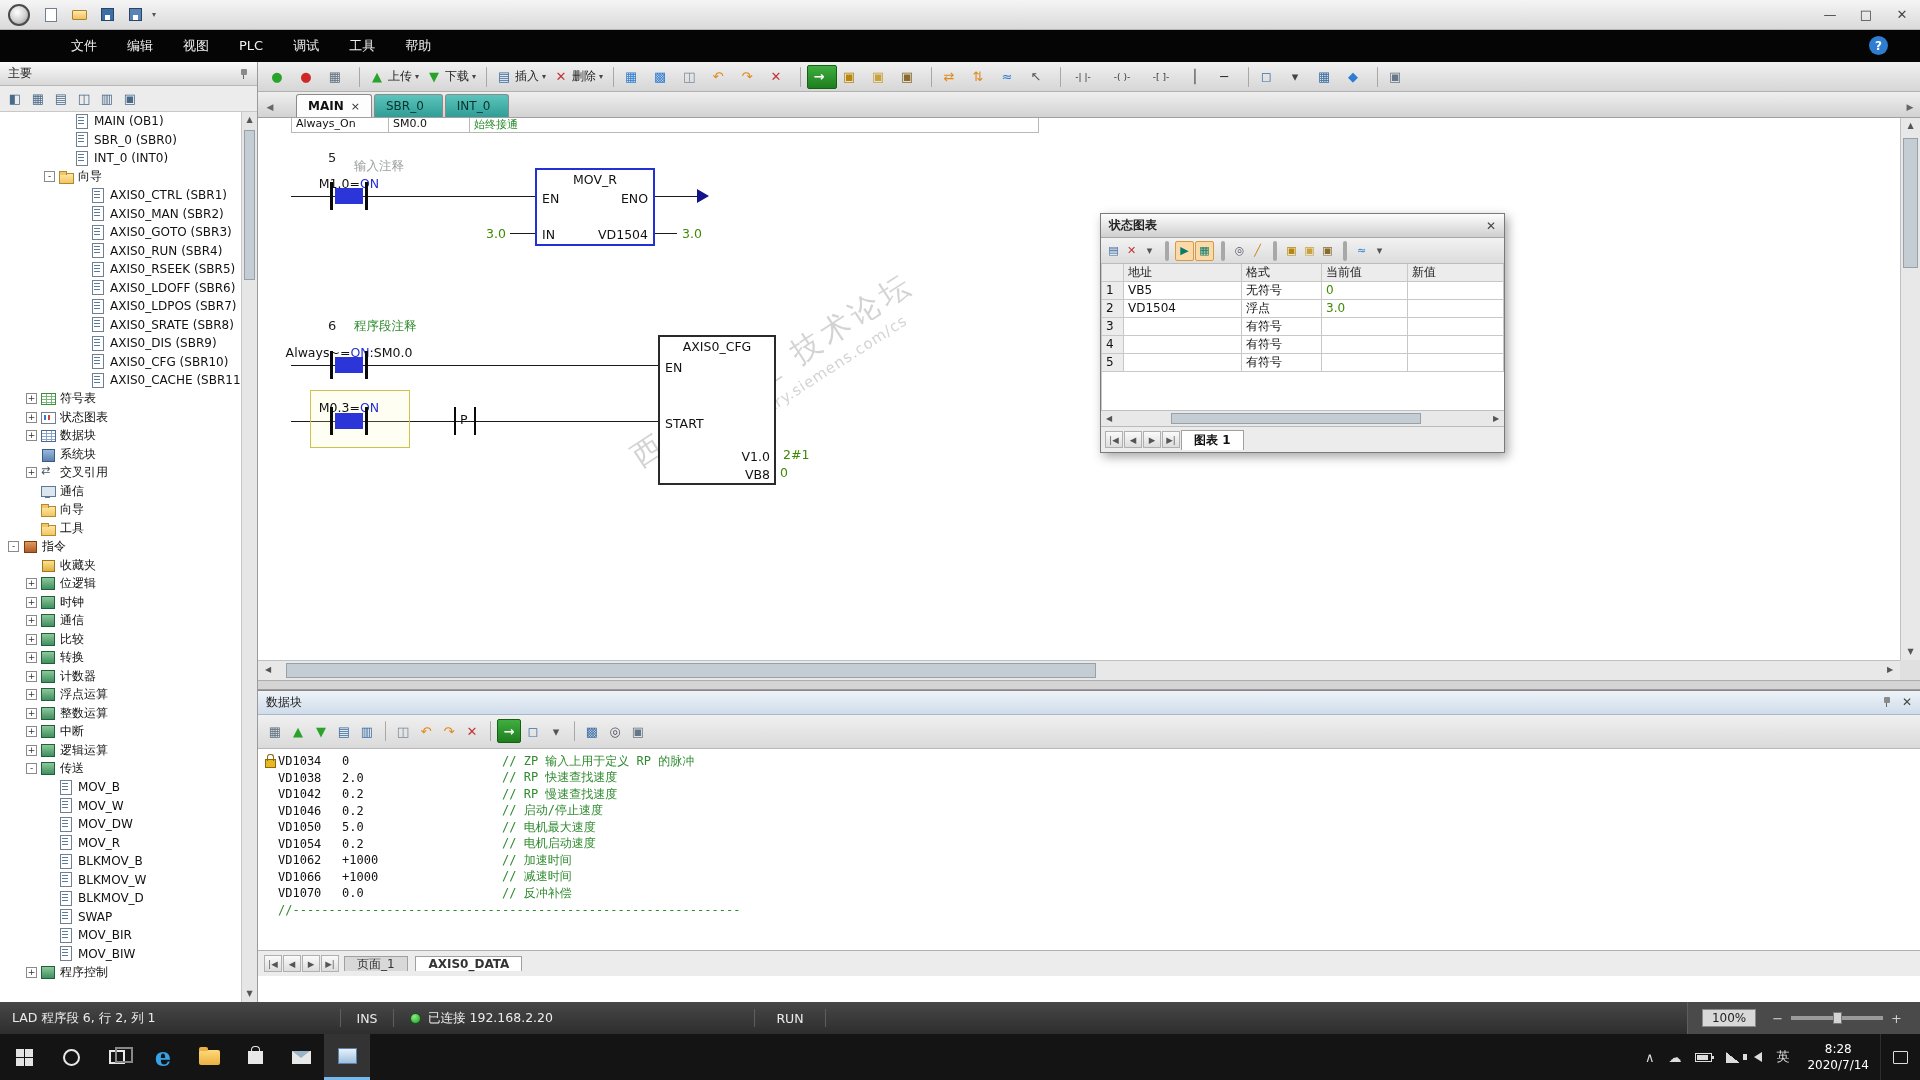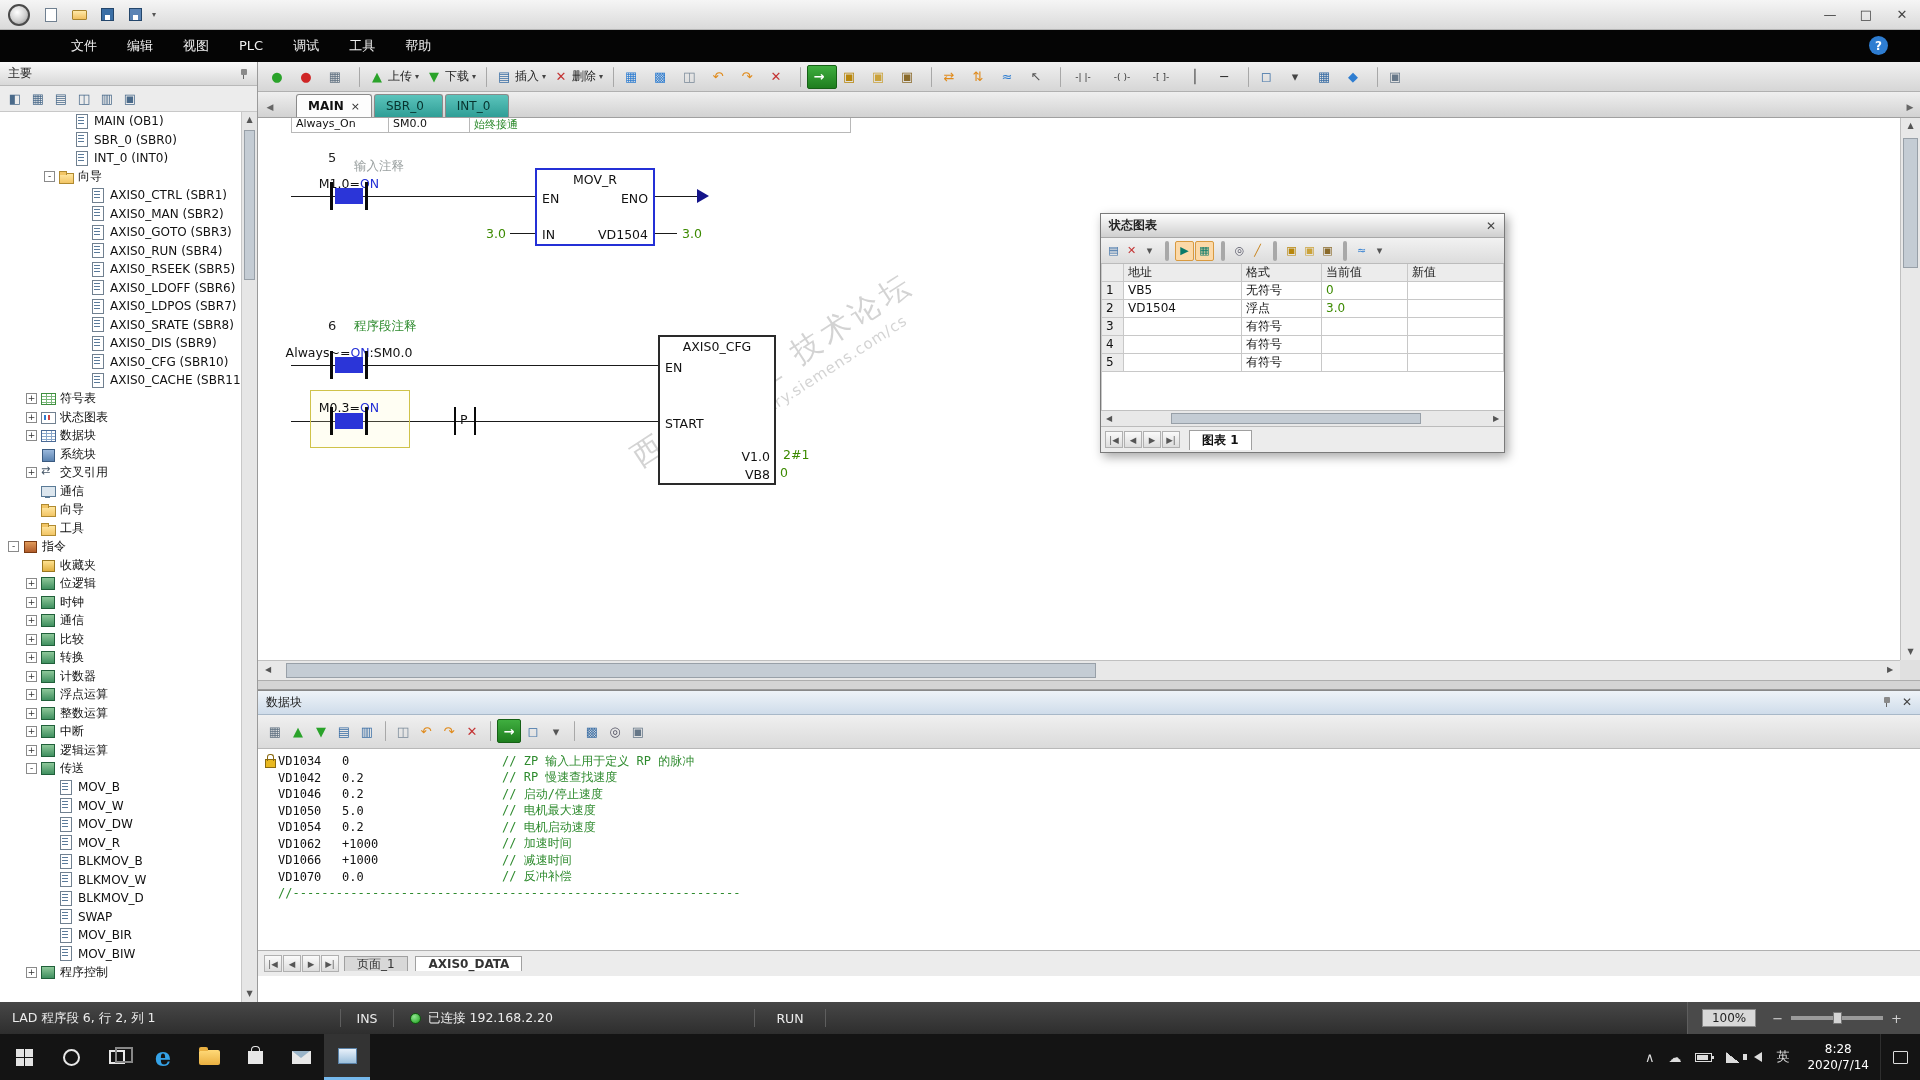--- a/index.html
+++ b/index.html
@@ -85,21 +85,21 @@
 #tab-strip{display:flex;align-items:flex-end;margin-left:16px}
 .etab{height:23px;padding:0 11px;display:flex;align-items:center;margin-right:2px;border:1px solid #8a8a8a;border-bottom:none;border-radius:3px 3px 0 0;font-size:12px;background:#c8c8c8}
 .etab.active{background:#fdfdfd;font-weight:bold}
 .etab.teal{background:linear-gradient(#5cc4bc,#2f9e96);color:#07332e}
 .etab .x{margin-left:7px;color:#333;font-size:11px;font-weight:normal}
 
 
 #editor-canvas{position:absolute;left:258px;top:118px;width:1642px;height:542px;background:#fff;overflow:hidden}
 #sym-row{position:absolute;left:34px;top:-2px;height:17px;display:flex;font-size:11px}
 .sym-cell{border:1px solid #b8b8b8;border-top:none;margin-left:-1px;padding:1px 4px 0;overflow:hidden;white-space:nowrap}
-.sym-c1{width:98px}.sym-c2{width:82px}.sym-c3{width:382px}
+.sym-c1{width:98px}.sym-c2{width:82px}.sym-c3{width:570px}
 .green{color:#2e8b2e}
 .gray{color:#9aa0a0}
 .net-num{position:absolute;font-size:13px;color:#222}
 .net-comment{position:absolute;font-size:12.5px}
 .wire{position:absolute;height:1px;background:#1a1a1a}
 .lad-label{position:absolute;font-size:12.5px;white-space:nowrap;transform:translateX(-50%)}
 .lad-on{color:#2430d6}
 .lad-val{position:absolute;font-size:12.5px;color:#3c8a00;white-space:nowrap}
 .contact{position:absolute;width:38px;height:28px}
 .cbar{position:absolute;top:0;width:3px;height:28px;background:#0a0a0a}
@@ -143,21 +143,21 @@
 .sc-c1{width:118px}.sc-c2{width:80px}.sc-c3{width:86px}.sc-c4{flex:1}
 .sc-head span{background:#ececec;color:#222}
 #sc-body .sc-c3{color:#3c8a00}
 #sc-gap{flex:1;background:#fff;border-left:1px solid #c8c8c8}
 #sc-hscroll{height:16px;background:#e8e8e8;border-top:1px solid #c0c0c0;display:flex;align-items:center;position:relative}
 #sc-hthumb{position:absolute;left:70px;width:250px;top:2px;height:11px;background:#c4ccd4;border:1px solid #98a0a8}
 #sc-hscroll .sb-btn{width:16px;height:14px;line-height:14px}
 #sc-hscroll .right{margin-left:auto}
 #sc-bottom{height:26px;background:#ececec;border-top:1px solid #bbb;display:flex;align-items:center;padding-left:4px}
 .nav-btn{min-width:18px;height:17px;font-size:8.5px;color:#555;text-align:center;line-height:16px;border:1px solid #b0b0b0;background:linear-gradient(#fafafa,#ddd);margin-right:1px;padding:0 2px}
-.sc-tab{margin-left:8px;padding:0 12px;height:20px;line-height:19px;font-size:12px;font-weight:bold;background:#fff;border:1px solid #a0a0a0;border-bottom:none}
+.sc-tab{padding:0 12px;height:20px;line-height:19px;font-size:12px;font-weight:bold;background:#fff;border:1px solid #a0a0a0;border-bottom:none}
 
 
 #datablock{position:absolute;left:258px;top:690px;width:1662px;height:312px;background:#fff;border-top:1px solid #888;display:flex;flex-direction:column}
 #db-header{height:24px;background:linear-gradient(#eef3f8,#cfdcea);border-bottom:1px solid #a8b8c8;display:flex;align-items:center;padding:0 8px;font-size:12px;color:#222}
 #db-header .right{margin-left:auto;display:flex;align-items:center;gap:10px}
 #db-close{color:#444;font-size:12px}
 #db-toolbar{height:34px;background:linear-gradient(#f0f0f0,#dadada);border-bottom:1px solid #b8b8b8;display:flex;align-items:center;padding-left:6px}
 #db-content{height:202px;overflow:hidden;font-family:"DejaVu Sans Mono","Liberation Mono",monospace;font-size:12px;padding:4px 0 0 4px}
 .db-line{height:16.5px;display:flex;align-items:center;white-space:pre}
 .db-lock{width:16px;flex:0 0 16px;position:relative;height:16px}
@@ -1148,20 +1148,26 @@
     </div>
   <div id="db-content">
 
       <div class="db-line">
         <span class="db-lock locked"></span>
         <span class="db-addr">VD1034</span>
         <span class="db-val">0</span>
         <span class="db-comment">// ZP 输入上用于定义 RP 的脉冲</span>
       </div>
 
+      <div class="db-line">
+        <span class="db-lock"></span>
+        <span class="db-addr">VD1038</span>
+        <span class="db-val">2.0</span>
+        <span class="db-comment">// RP 快速查找速度</span>
+      </div>
 
       <div class="db-line">
         <span class="db-lock"></span>
         <span class="db-addr">VD1042</span>
         <span class="db-val">0.2</span>
         <span class="db-comment">// RP 慢速查找速度</span>
       </div>
 
       <div class="db-line">
         <span class="db-lock"></span>

